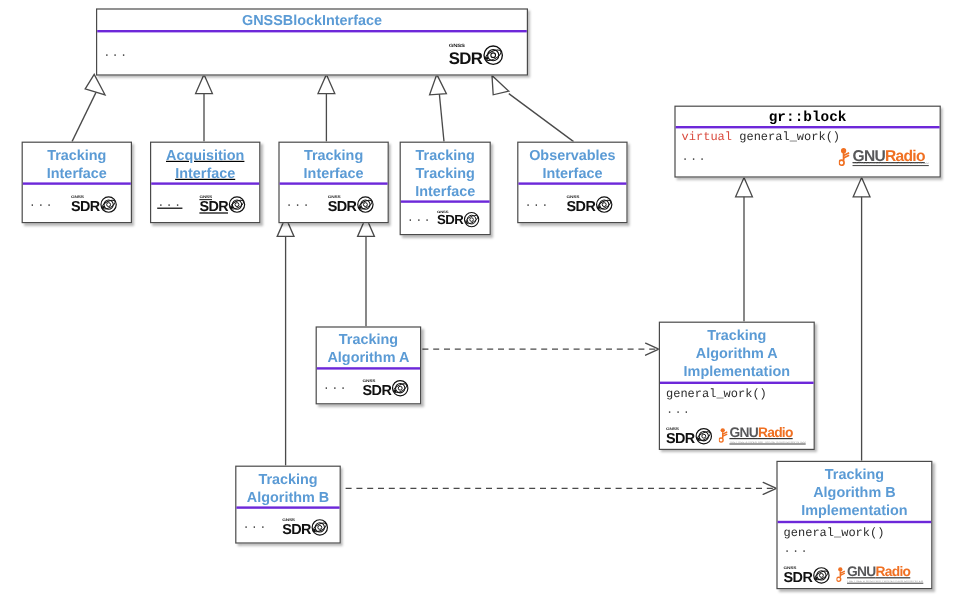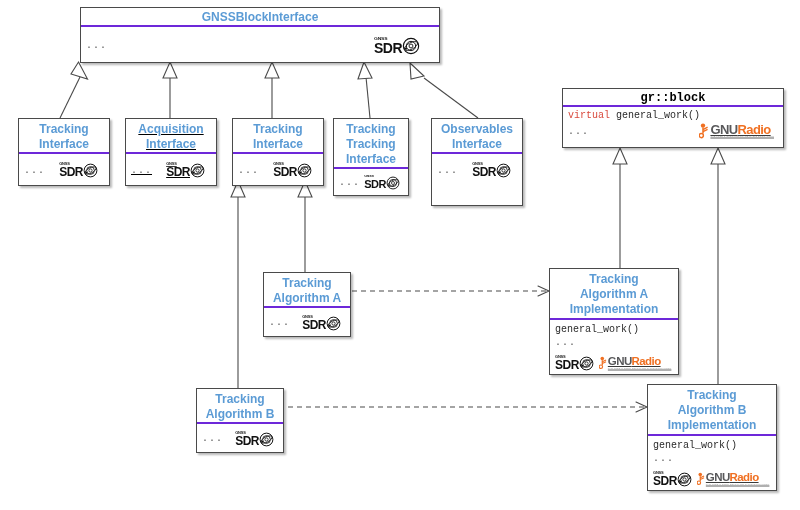--- a/index.html
+++ b/index.html
@@ -344,21 +344,21 @@
             <circle cx="12" cy="12" r="6.2" fill="none" stroke="#111" stroke-width="1.4"></circle>
             <circle cx="12" cy="12" r="2.6" fill="none" stroke="#111" stroke-width="1.3"></circle>
             <ellipse cx="12" cy="12" rx="9.6" ry="4.3" fill="none" stroke="#111" stroke-width="1.2" transform="rotate(-28 12 12)"></ellipse>
             <circle cx="5.2" cy="15.6" r="1.6" fill="#111"></circle>
           </svg>
         </span>
       </div>
     </div>
   </div>
 
-  <div class="uml-box" style="left:431px; top:118px; width:92px; height:88px;">
+  <div class="uml-box" style="left:431px; top:118px; width:92px; height:68px;">
     <div class="uml-title" style="height:35px;">
       <div>Observables</div>
       <div>Interface</div>
     </div>
     <div class="uml-body" style="height:32px;">
       <div class="body-row">
         <span class="ellipsis">...</span>
         <span class="gnss-logo" style="margin-right:6px;">
           <span class="gnss-stack">
             <span class="gnss-small" style="font-size:4px;">GNSS</span>

